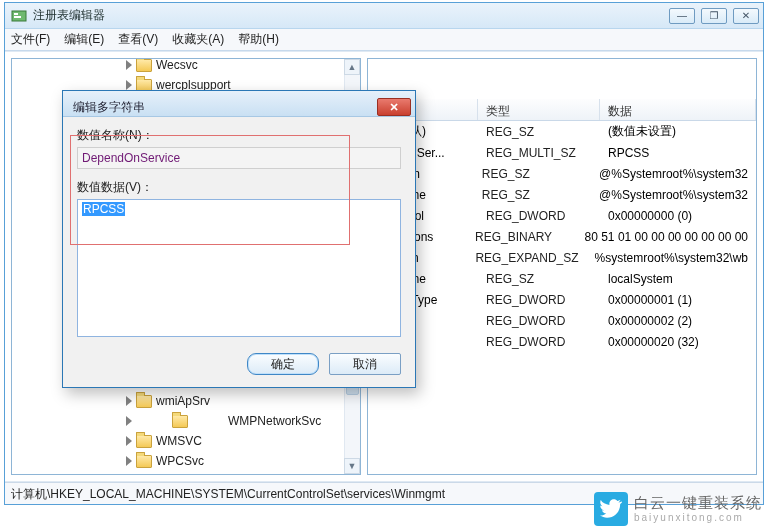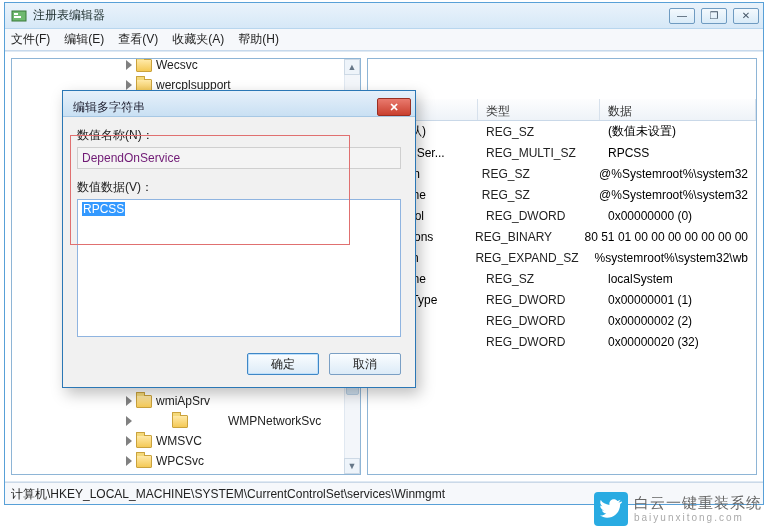--- a/index.html
+++ b/index.html
@@ -49,21 +49,21 @@
 .dlg-title span { flex:1; }
 .closebtn { width:34px; height:18px; background: linear-gradient(#e97a6e,#c9402f); border:1px solid #9a2f22; border-radius:2px; display:flex; align-items:center; justify-content:center; color:#fff; font-weight:bold; font-size:11px; }
 .dlg-body { flex:1; padding:10px 14px 8px 14px; background:#f1f1f1; display:flex; flex-direction:column; }
 .dlg-label { color:#222; margin-bottom:3px; }
 .readonly-field { height:22px; border:1px solid #cfcfcf; background:#f4f4f4; padding:0 4px; color:#701a75; display:flex; align-items:center; margin-bottom:10px; }
 .textarea { flex:1; border:1px solid #8fb4e0; background:#fff; padding:2px 4px; color:#222; }
 .textarea .selected { background:#3399ff; color:#fff; padding:0 1px; }
 .redbox { position:absolute; left:70px; top:135px; width:280px; height:110px; border:1px solid #e07070; pointer-events:none; }
 .dlg-buttons { display:flex; justify-content:flex-end; gap:10px; padding:8px 14px 12px; background:#f1f1f1; }
 .btn { width:72px; height:22px; border:1px solid #7a9fc4; background:linear-gradient(#fafdff,#dcebf7); border-radius:2px; display:flex; align-items:center; justify-content:center; color:#222; }
-.btn.primary { border-color:#3f87c6; box-shadow: inset 0 0 0 1px #bfe0fb; }
+.btn.primary { border-color:#3f87c6; box-shadow: inset 0 0 0 1px #bfe0fb; border-radius: 9px; }
 
 .watermark { position:absolute; right:6px; bottom:0; display:flex; align-items:center; gap:6px; }
 .wm-badge { width:34px; height:34px; background:#29abe2; border-radius:4px; display:flex; align-items:center; justify-content:center; }
 .wm-badge svg path { fill:#fff; }
 .wm-text { display:flex; flex-direction:column; line-height:1.1; }
 .wm-text .big { font-size:15px; color:#666; letter-spacing:1px; }
 .wm-text .small { font-size:10px; color:#aaa; letter-spacing:2px; }
 
 .tree-scroll-up, .tree-scroll-down { position:absolute; right:0; width:16px; height:16px; background:#eef4fa; border:1px solid #cdd9e5; display:flex; align-items:center; justify-content:center; color:#678; font-size:9px;}
 .tree-scroll-up{top:0;} .tree-scroll-down{bottom:0;}

